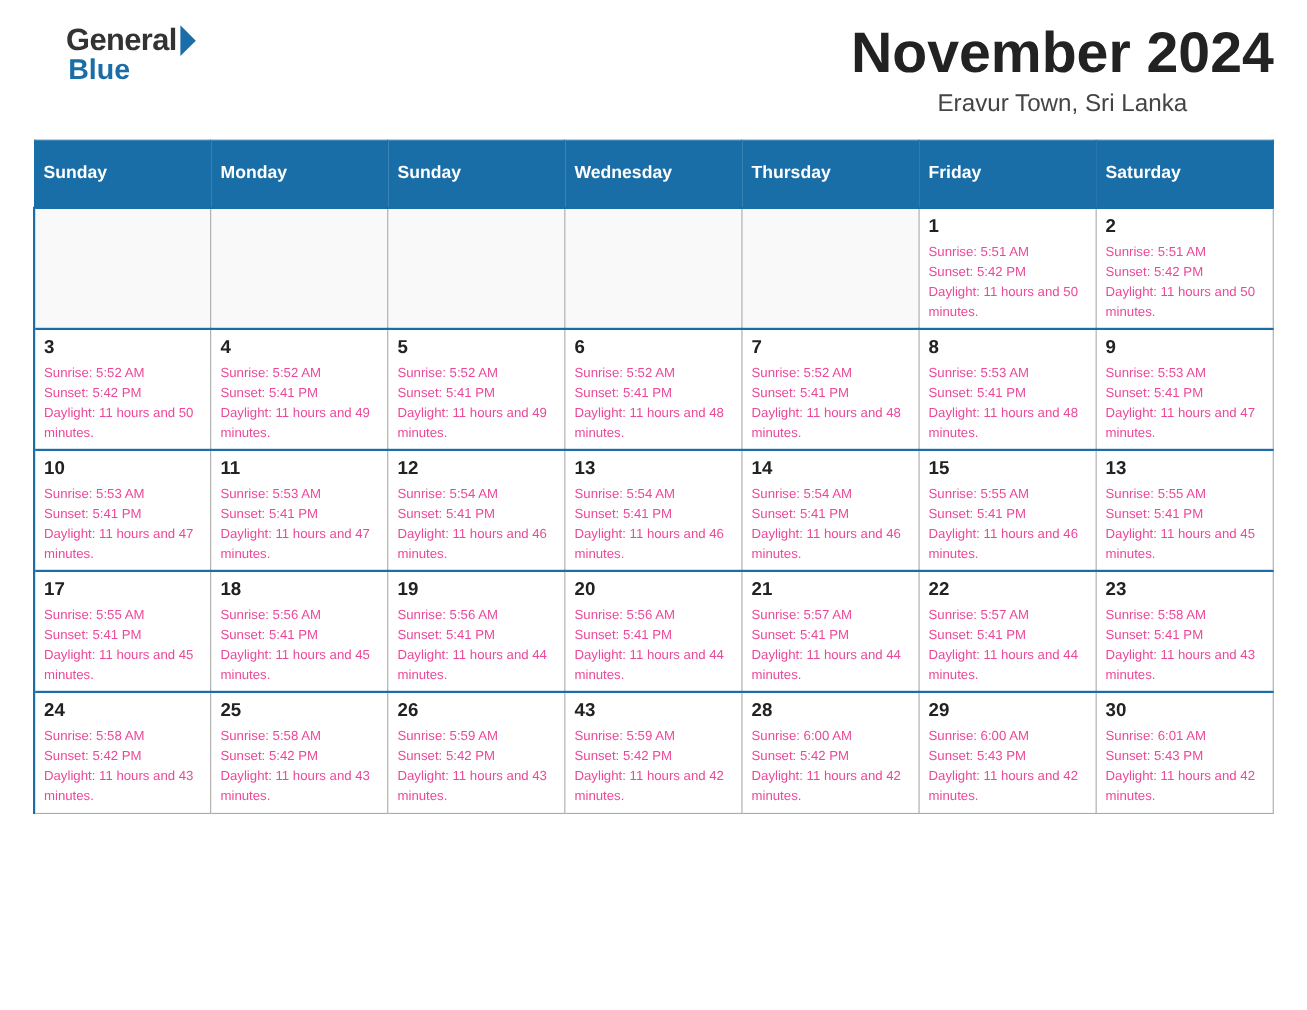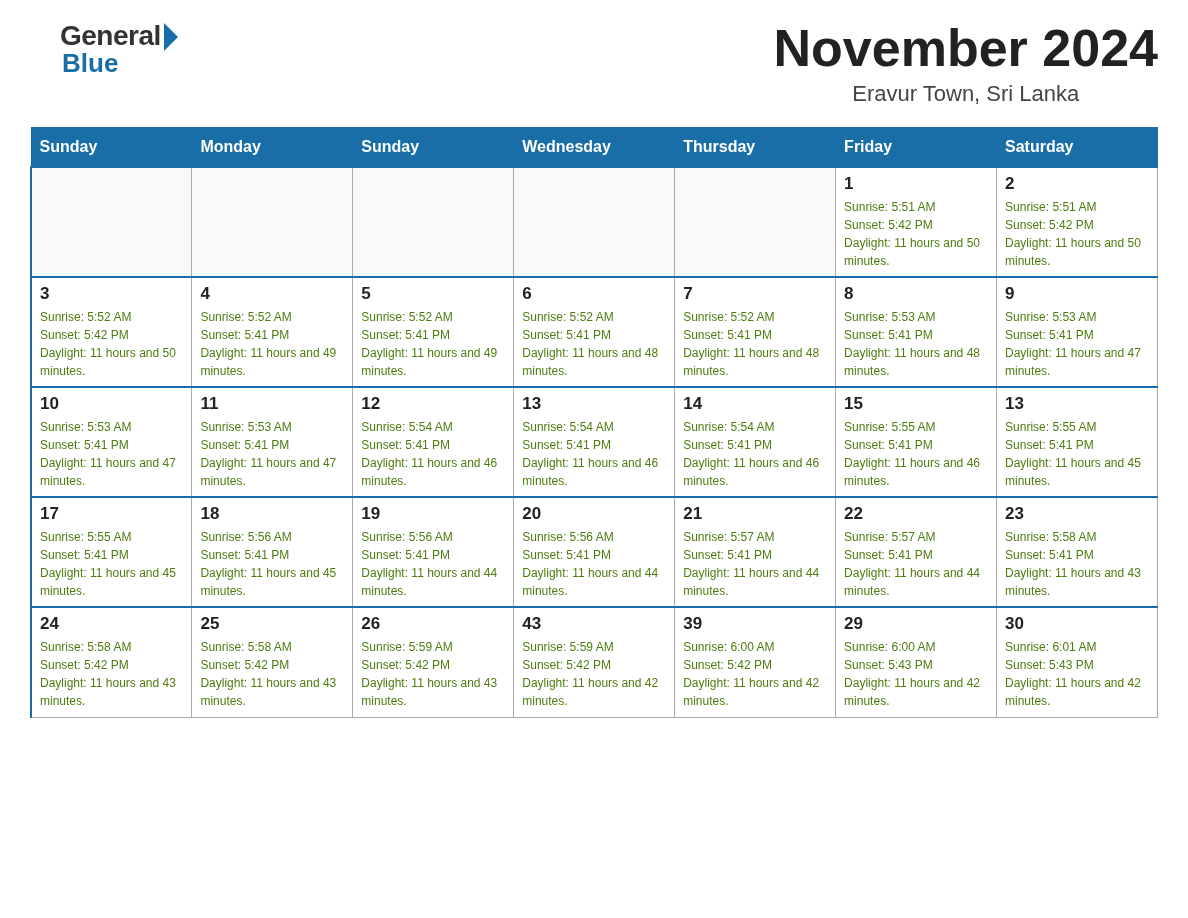--- a/index.html
+++ b/index.html
@@ -65,41 +65,41 @@
     }
     .calendar {
       width: 100%;
       border-collapse: collapse;
     }
     .calendar th {
       background: #1a6ea8;
       color: #fff;
       font-size: 16px;
       font-weight: bold;
-      padding: 10px 8px;
+      padding: 21px 8px;
       text-align: left;
       border: 1px solid #1a6ea8;
     }
     .calendar td {
       border: 1px solid #aaa;
       vertical-align: top;
       padding: 6px 8px;
       width: calc(100% / 7);
       min-height: 110px;
       height: 110px;
     }
     .day-number {
       font-size: 17px;
       font-weight: bold;
       color: #222;
       margin-bottom: 4px;
     }
     .day-info {
       font-size: 12px;
-      color: #4d7c0f;
+      color: #ec4899;
       line-height: 1.5;
     }
     .calendar tr td:first-child {
       border-left: 2px solid #1a6ea8;
     }
     .calendar tbody tr {
       border-top: 2px solid #1a6ea8;
     }
     .empty-cell {
       background: #f9f9f9;
@@ -305,21 +305,21 @@
 Sunset: 5:42 PM
 Daylight: 11 hours and 43 minutes.</div>
         </td>
         <td>
           <div class="day-number">43</div>
           <div class="day-info" style="white-space: pre-line;">Sunrise: 5:59 AM
 Sunset: 5:42 PM
 Daylight: 11 hours and 42 minutes.</div>
         </td>
         <td>
-          <div class="day-number">39</div>
+          <div class="day-number">28</div>
           <div class="day-info" style="white-space: pre-line;">Sunrise: 6:00 AM
 Sunset: 5:42 PM
 Daylight: 11 hours and 42 minutes.</div>
         </td>
         <td>
           <div class="day-number">29</div>
           <div class="day-info" style="white-space: pre-line;">Sunrise: 6:00 AM
 Sunset: 5:43 PM
 Daylight: 11 hours and 42 minutes.</div>
         </td>

